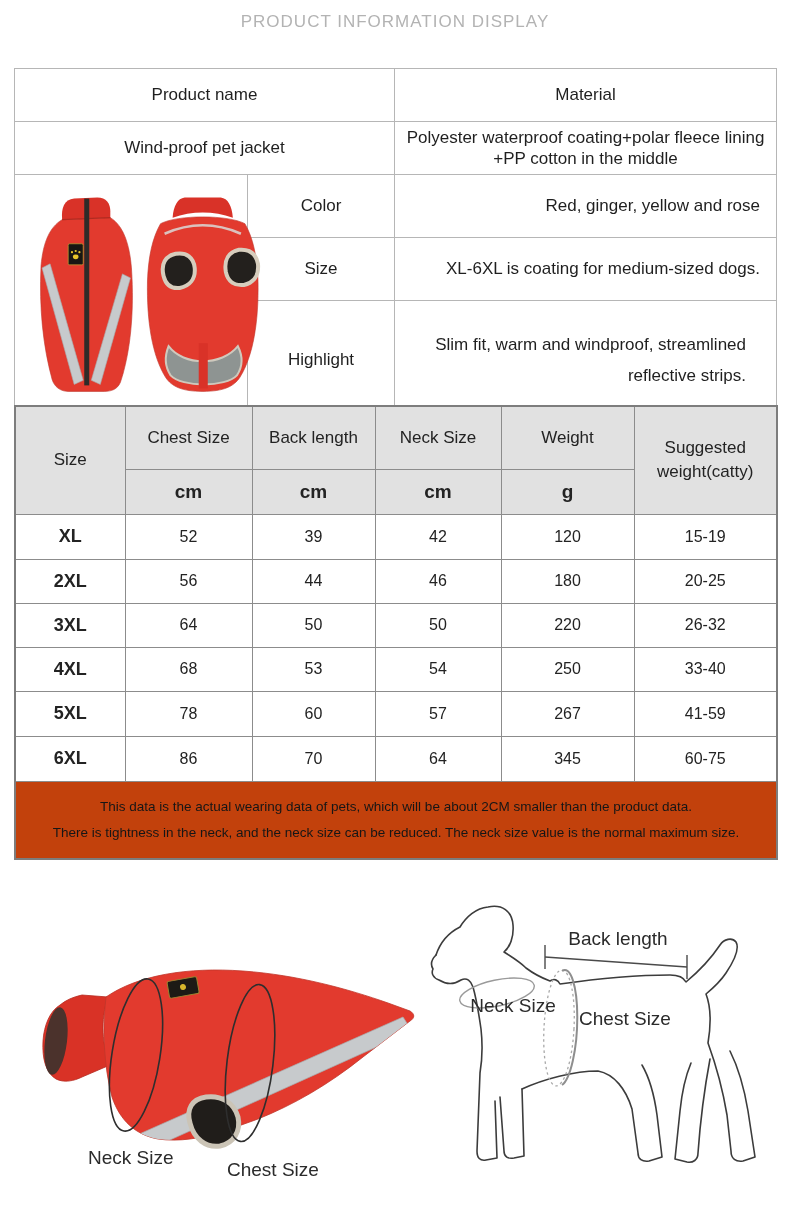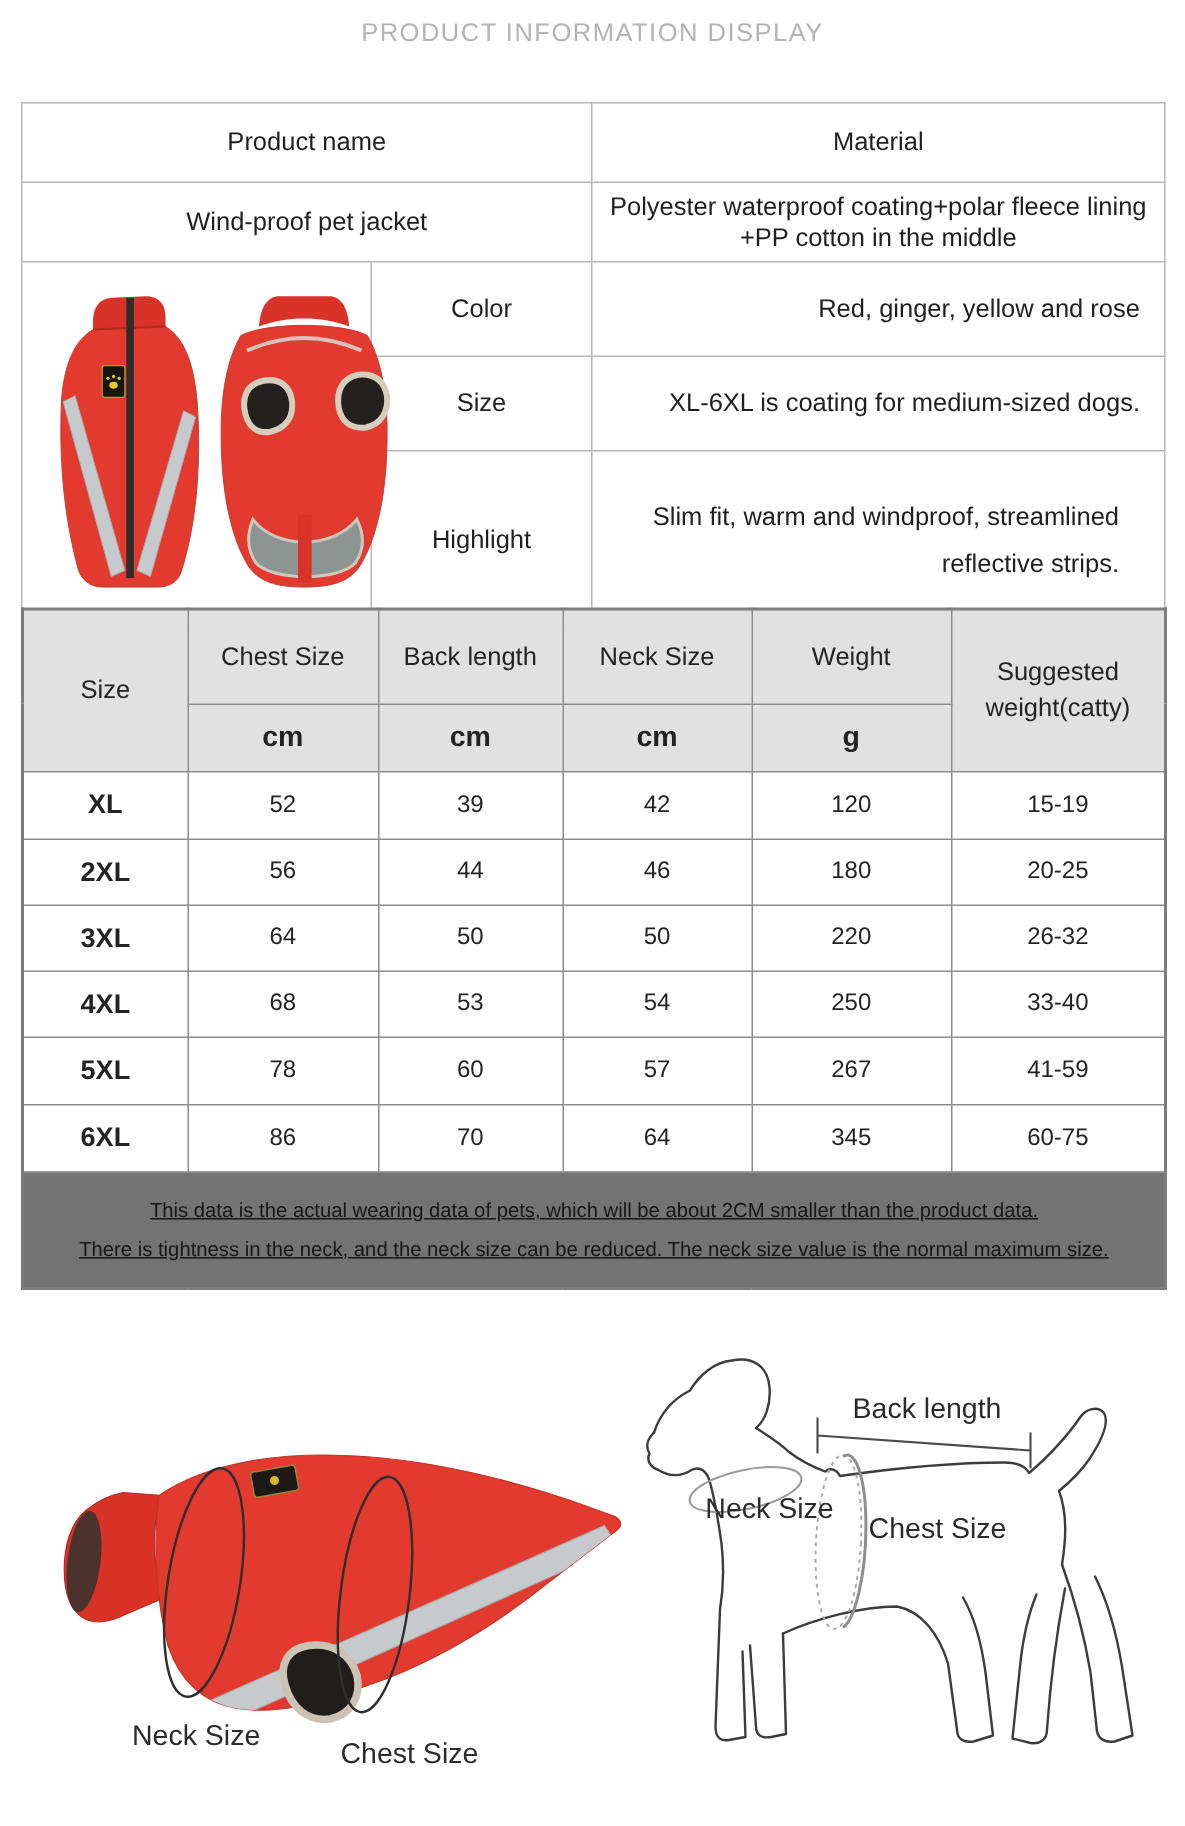--- a/index.html
+++ b/index.html
@@ -18,21 +18,21 @@
   .photo-cell{background:#fff;}
   
   .size-table{position:absolute;left:14px;top:405px;width:762px;border:2px solid #7d7d7d;}
   .size-table td{border:1px solid #8c8c8c;text-align:center;vertical-align:middle;
        font-size:17px;color:#232323;padding:0;}
   .size-table .hdr{background:#e1e1e1;}
   .size-table .units{font-weight:bold;font-size:19px;}
   .size-table .sz{font-weight:bold;font-size:18px;}
   .size-table .num{font-size:16px;}
   .size-table .suggested{line-height:24px;padding:0 10px;margin-top:46px;}
-  .size-table .note-cell{background:#737373;font-size:13.5px;color:#161616;line-height:26px;padding:10px 12px;text-decoration:underline;}
+  .size-table .note-cell{background:#c2410c;font-size:13.5px;color:#161616;line-height:26px;padding:10px 12px;}
   
   .diagram-label{position:absolute;font-size:19px;color:#2b2b2b;white-space:nowrap;}
   svg{display:block;}
 </style>
 </head>
 <body>
 
 <div class="page-title">PRODUCT INFORMATION DISPLAY</div>
 
 <table class="info-table">

